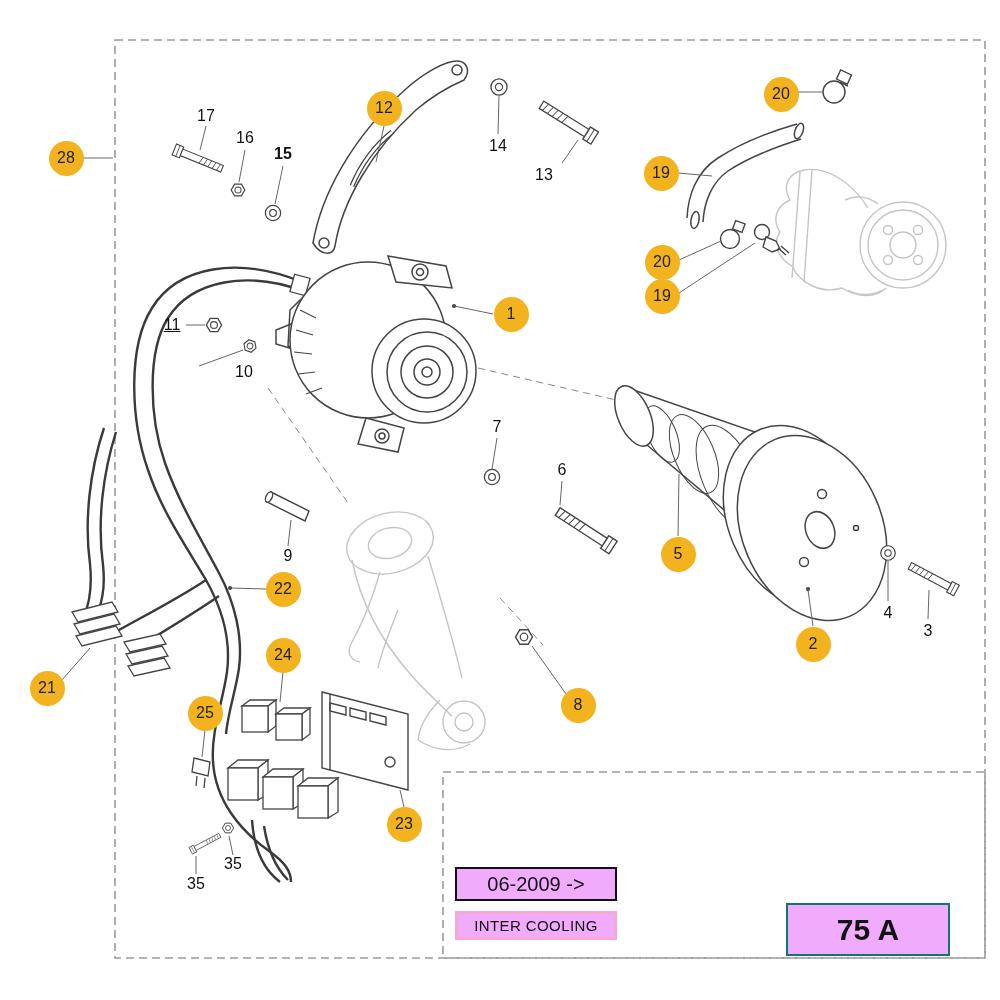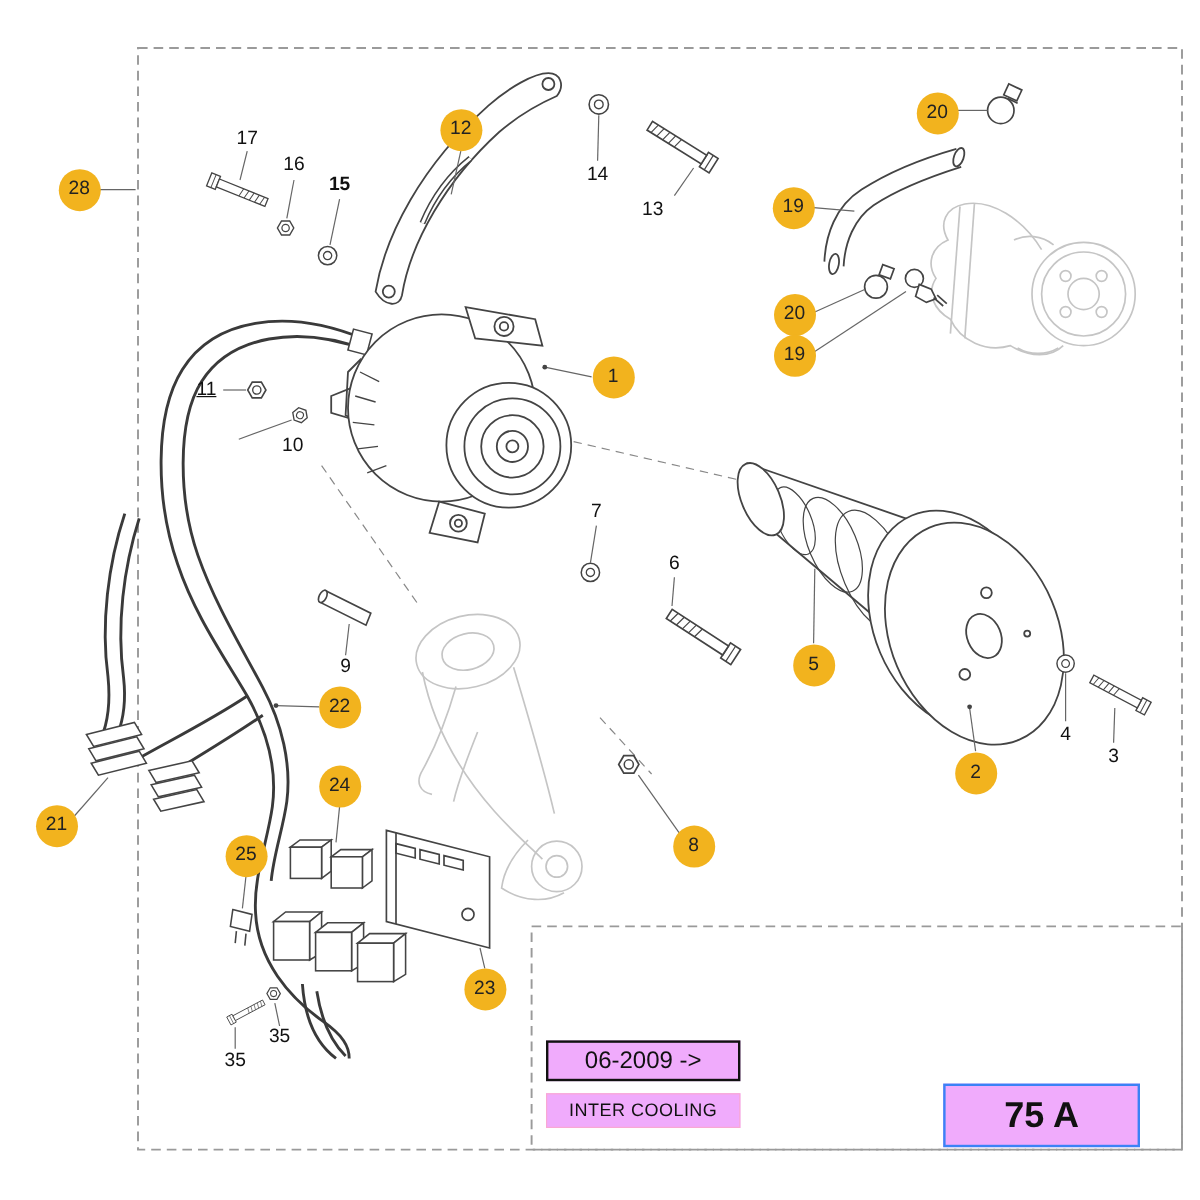--- a/index.html
+++ b/index.html
@@ -13,22 +13,22 @@
     border-radius:50%; background:var(--callout-fill,#f4b223); color:var(--callout-text,#222);
     display:flex; align-items:center; justify-content:center;
     font-size:16px; line-height:1; cursor:pointer; user-select:none;
   }
   .plabel {
     position:absolute; transform:translate(-50%,-50%);
     font-size:16px; color:#111; white-space:nowrap; user-select:none;
   }
   .box { position:absolute; display:flex; align-items:center; justify-content:center; background:#f0abfc; color:#111; }
   .date-box { left:455px; top:867px; width:162px; height:34px; border:2px solid #111; font-size:20px; }
-  .cool-box { left:455px; top:911px; width:162px; height:29px; border:1px solid #f9a8d4; font-size:15px; letter-spacing:0.4px; }
-  .amp-box  { left:786px; top:903px; width:164px; height:53px; border:2px solid #3b82f6; font-size:30px; font-weight:bold; }
+  .cool-box { left:455px; top:911px; width:162px; height:29px; border:3px solid #f9a8d4; font-size:15px; letter-spacing:0.4px; }
+  .amp-box  { left:786px; top:903px; width:164px; height:53px; border:2px solid #0f766e; font-size:30px; font-weight:bold; }
 </style>
 </head>
 <body>
 
 <div class="stage">
 
   <svg class="art" viewBox="0 0 1000 1000" xmlns="http://www.w3.org/2000/svg">
     <defs>
       <g id="sym-bolt">
         <rect x="-12" y="-7.5" width="10" height="15" fill="#fff" stroke="var(--line,#444)" stroke-width="1.4"></rect>

